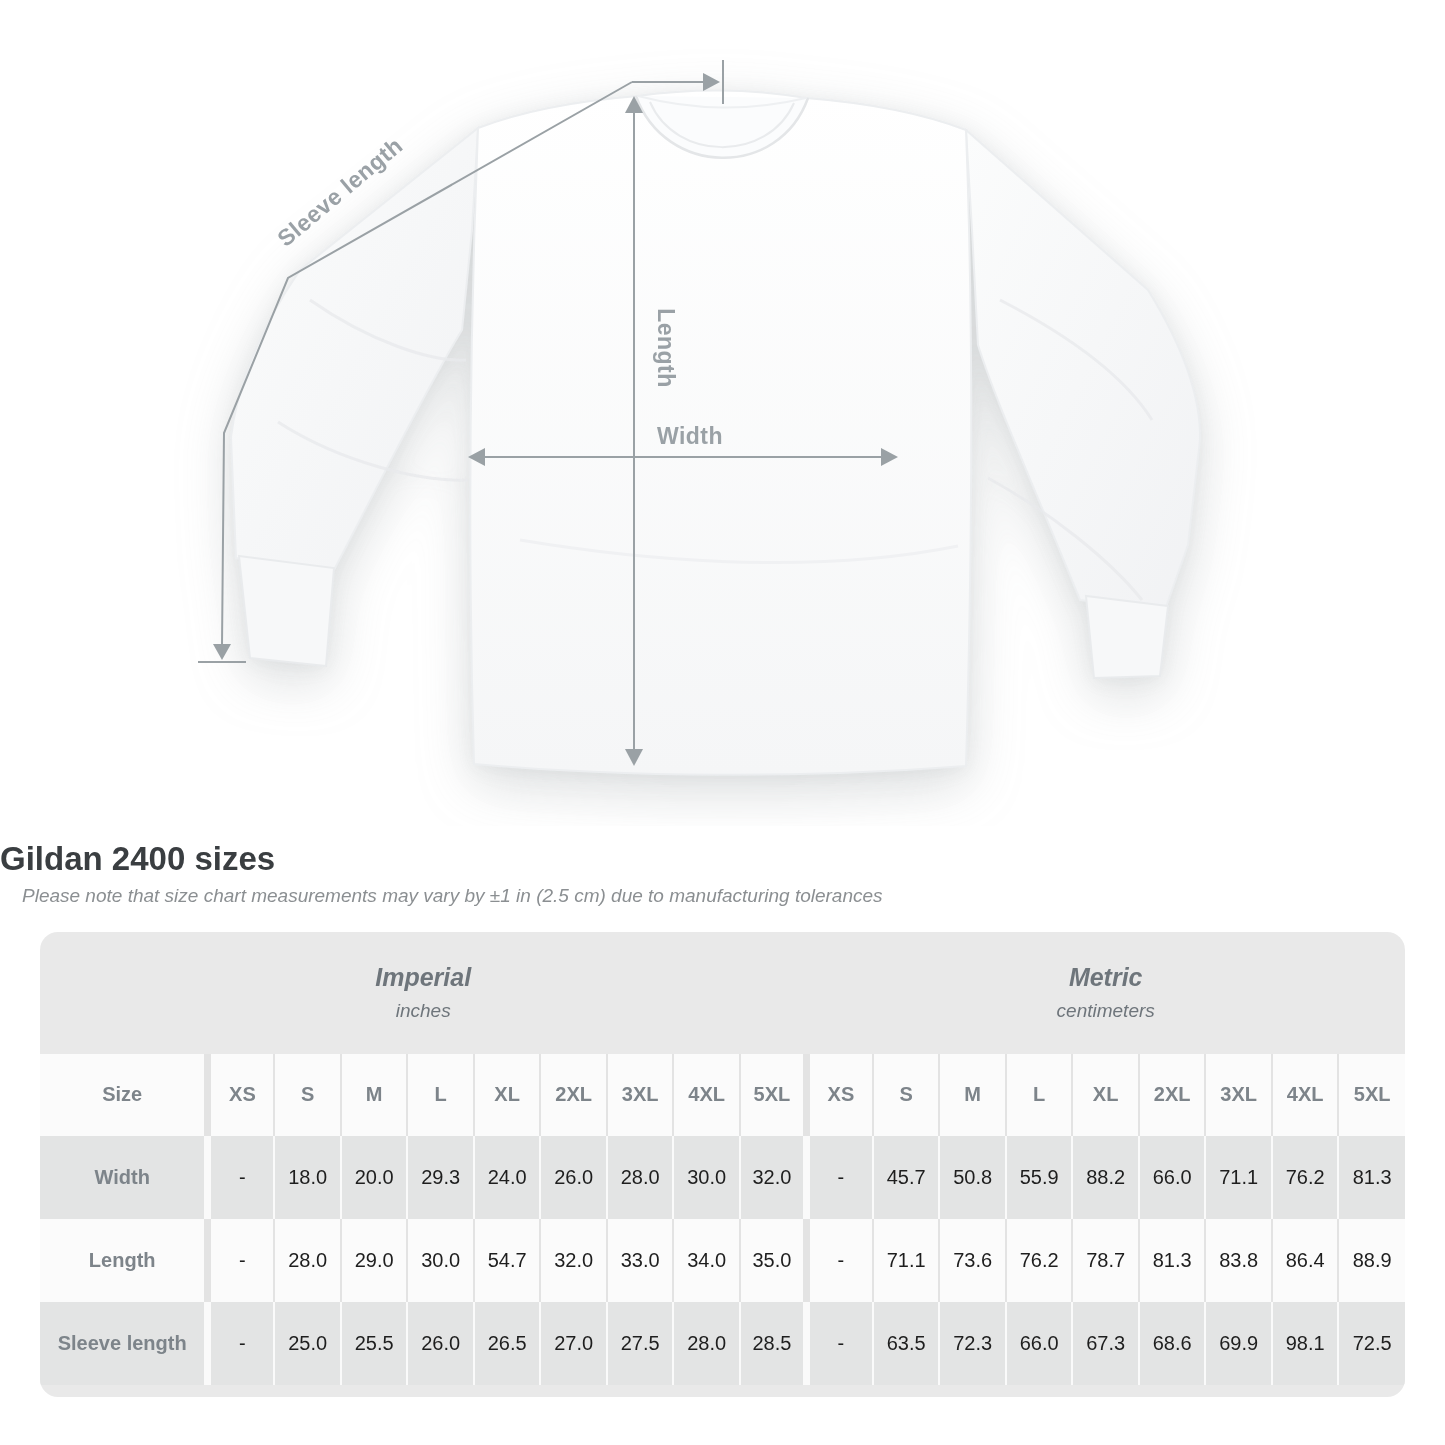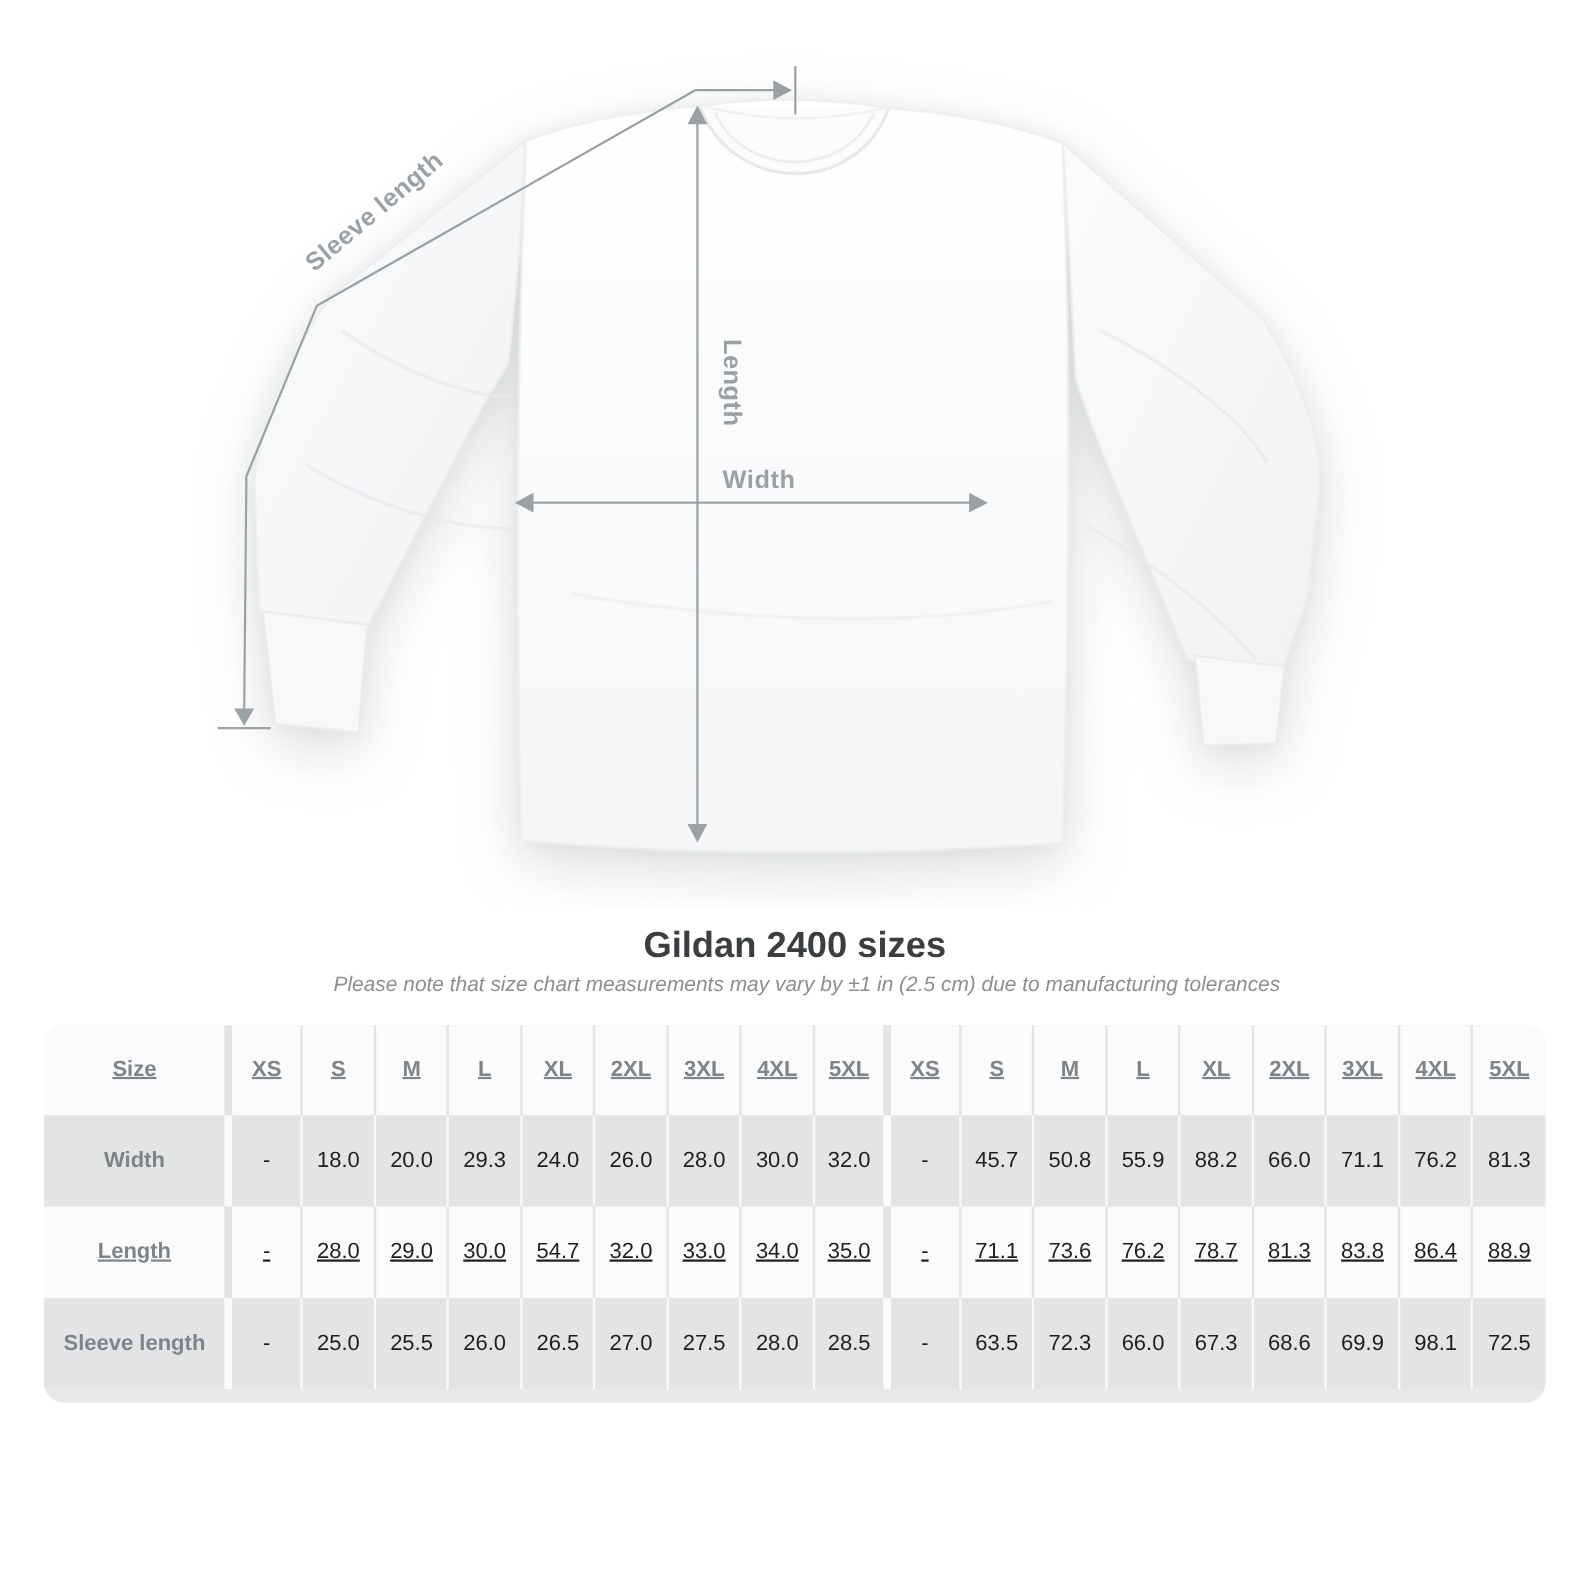--- a/index.html
+++ b/index.html
@@ -10,21 +10,21 @@
   }
   
   .shirt-area{position:relative;width:1445px;height:826px;}
   .shirt-area svg{display:block;}
   .garment{filter:drop-shadow(0 16px 26px rgba(140,146,152,.28)) drop-shadow(0 3px 8px rgba(150,156,160,.12));}
   .measure-label{
     font-family:"Liberation Sans", sans-serif;
     font-weight:bold;font-size:23px;letter-spacing:.5px;fill:#9aa1a6;
   }
   
-  .heading{ text-align:center; }
+  .heading{ text-align:left; }
   .page-title{
     margin:14px 0 0 0;font-size:33px;line-height:1.15;font-weight:bold;color:#3a3e41;
   }
   .page-subtitle{
     margin:7px 0 0 0;font-size:19px;font-style:italic;color:#8b8f92;padding-left:22px;
   }
   
   .size-table-wrap{
     margin:25px 40px 0 40px;background:#e9e9e9;border-radius:18px;
     overflow:hidden;padding-bottom:12px;
@@ -36,21 +36,21 @@
   .unit-name{font-size:25px;font-weight:bold;font-style:italic;color:#6e757b;}
   .unit-sub{margin-top:8px;font-size:19px;font-style:italic;color:#6e757b;font-weight:normal;}
   tr.hdr-row th, tr.data-row th, tr.data-row td{
     height:82px;text-align:center;vertical-align:middle;padding:0;
   }
   tr.data-row th, tr.data-row td{height:83px;}
   tr.hdr-row th{font-size:20px;font-weight:bold;color:#7d848a;}
   th.rlabel{font-size:20px;font-weight:bold;color:#7d848a;}
   tr.data-row td{font-size:20px;font-weight:normal;color:#1e1e1e;}
   
-  tr.row-white th, tr.row-white td{background:#fbfbfb;border-left:2px solid #e3e3e3;text-decoration:underline;}
+  tr.row-white th, tr.row-white td{background:#fbfbfb;border-left:2px solid #e3e3e3;}
   tr.row-gray  th, tr.row-gray  td{background:#e3e4e4;border-left:2px solid #fafafa;}
   tr.row-white .sep{border-left-width:7px;}
   tr.row-gray  .sep{border-left-width:7px;}
   tr.row-white th.rlabel, tr.row-gray th.rlabel{border-left:none;}
 </style>
 </head>
 <body>
 
 <div class="shirt-area">
   <svg width="1445" height="826" viewBox="0 0 1445 826">
@@ -142,20 +142,30 @@
         <col class="c-size">
         <col class="c-size">
         <col class="c-size">
         <col class="c-size">
         <col class="c-size">
         <col class="c-size">
         <col class="c-size">
         <col class="c-size">
     </colgroup>
     <tbody>
+        <tr class="unit-row">
+      <th colspan="10">
+        <div class="unit-name">Imperial</div>
+        <div class="unit-sub">inches</div>
+      </th>
+      <th colspan="9">
+        <div class="unit-name">Metric</div>
+        <div class="unit-sub">centimeters</div>
+      </th>
+    </tr>
 
     <tr class="hdr-row row-white">
       <th class="rlabel">Size</th>
       <th class="sep">XS</th>
       <th>S</th>
       <th>M</th>
       <th>L</th>
       <th>XL</th>
       <th>2XL</th>
       <th>3XL</th>

